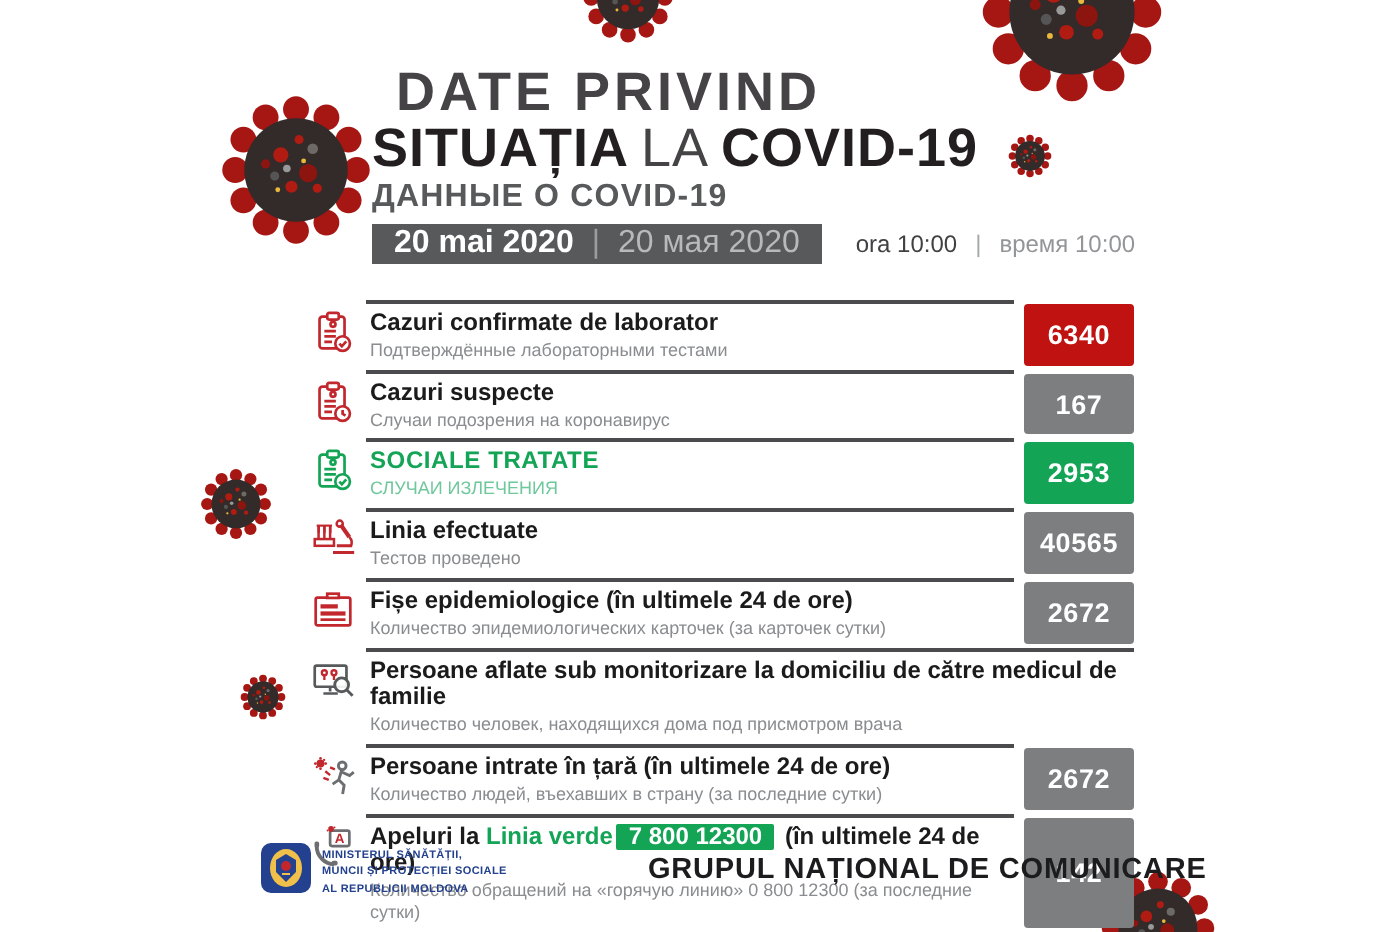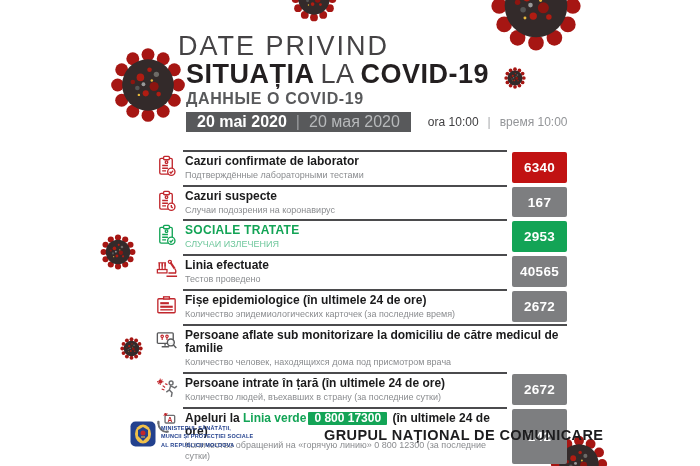--- a/index.html
+++ b/index.html
@@ -1,21 +1,21 @@
 <!DOCTYPE html>
 <html><head>
 <meta charset="utf-8">
 <style>
   html,body{margin:0;padding:0;background:#e8e8e8;}
   .canvas{position:relative;width:700px;height:466px;background:#fff;overflow:hidden;
           font-family:"Liberation Sans",sans-serif;color:#1e1e1e;}
   
   .virus{position:absolute;pointer-events:none;}
   
-  .title1{position:absolute;left:178px;top:33px;font-size:27px;line-height:1;font-weight:400;
+  .title1{position:absolute;left:198px;top:33px;font-size:27px;line-height:1;font-weight:700;
           color:#454345;letter-spacing:2px;}
   .title2{position:absolute;left:186px;top:61px;font-size:27px;line-height:1;color:#231f20;letter-spacing:.5px;}
   .title2 .b{font-weight:800;}
   .title2 .l{font-weight:400;margin:0 6px;color:#454345;}
   .title3{position:absolute;left:186px;top:90px;font-size:16px;font-weight:700;color:#58595b;letter-spacing:.6px;}
   .date-row{position:absolute;left:186px;top:112px;display:flex;align-items:center;height:20px;}
   .date-badge{background:#58595b;height:20px;display:flex;align-items:center;padding:0 11px;font-size:16px;}
   .date-badge .ro{color:#fff;font-weight:700;}
   .date-badge .sep{color:#9b9da0;margin:0 9px;font-weight:400;}
   .date-badge .ru{color:#b7b9bb;font-weight:400;}
@@ -281,21 +281,21 @@
         <div class="badge" style="background: rgb(125, 126, 128);">40565</div>
       </div>
       <div class="row">
         <div class="icon-cell">
           <svg class="row-icon" viewBox="0 0 26 26">
             <use href="#sym-epidemiological-card-icon"></use>
           </svg>
         </div>
         <div class="content">
           <div class="row-title">Fișe epidemiologice (în ultimele 24 de ore)</div>
-          <div class="row-sub">Количество эпидемиологических карточек (за последние время)</div>
+          <div class="row-sub">Количество эпидемиологических карточек (за карточек сутки)</div>
         </div>
         <div class="badge" style="background: rgb(125, 126, 128);">2672</div>
       </div>
       <div class="row">
         <div class="icon-cell">
           <svg class="row-icon" viewBox="0 0 26 26">
             <use href="#sym-monitor-search-icon"></use>
           </svg>
         </div>
         <div class="content">
@@ -315,21 +315,21 @@
         </div>
         <div class="badge" style="background: rgb(125, 126, 128);">2672</div>
       </div>
       <div class="row">
         <div class="icon-cell">
           <svg class="row-icon" viewBox="0 0 26 26">
             <use href="#sym-phone-letter-icon"></use>
           </svg>
         </div>
         <div class="content">
-          <div class="row-title"><span>Apeluri la </span><span class="green-text">Linia verde</span><span class="inline-badge">0 800 17300</span><span> (în ultimele 24 de ore)</span></div>
+          <div class="row-title"><span>Apeluri la </span><span class="green-text">Linia verde</span><span class="inline-badge">7 800 12300</span><span> (în ultimele 24 de ore)</span></div>
           <div class="row-sub">Количество обращений на «горячую линию» 0 800 12300 (за последние сутки)</div>
         </div>
         <div class="badge" style="background: rgb(125, 126, 128);">142</div>
       </div>
       <div class="row">
         <div class="icon-cell"></div>
         <div class="content"></div>
       </div>
     </div>
 

